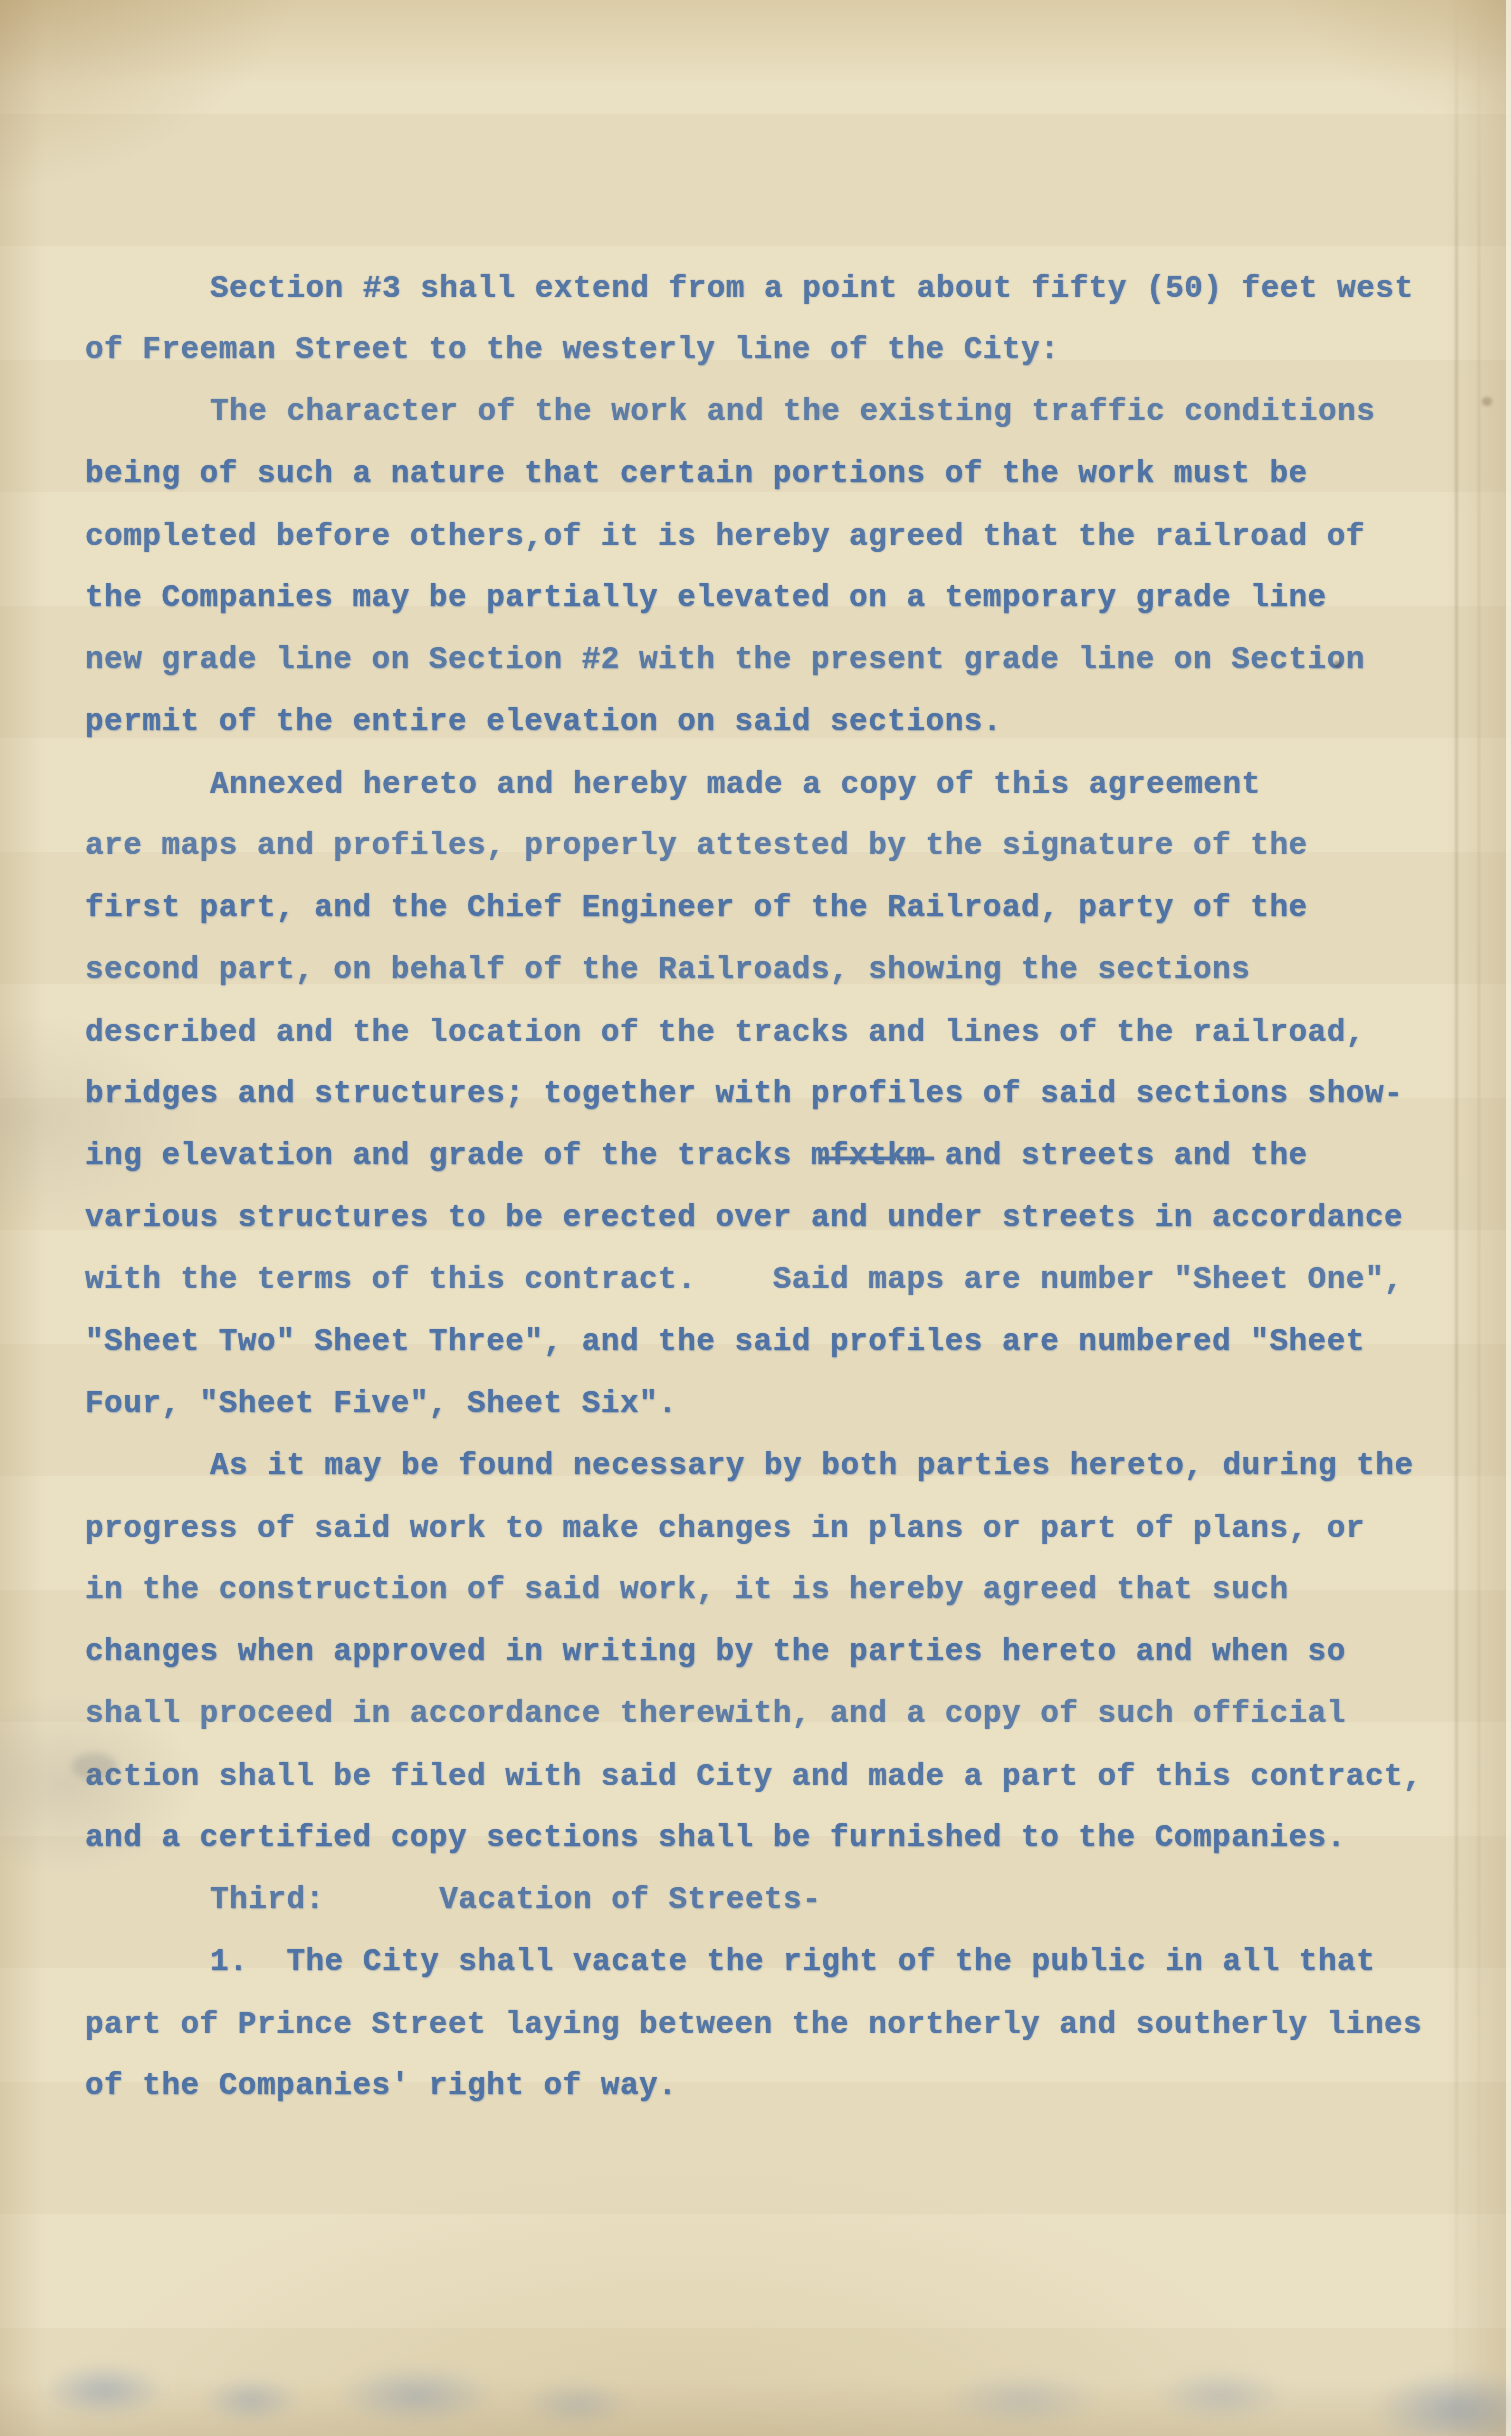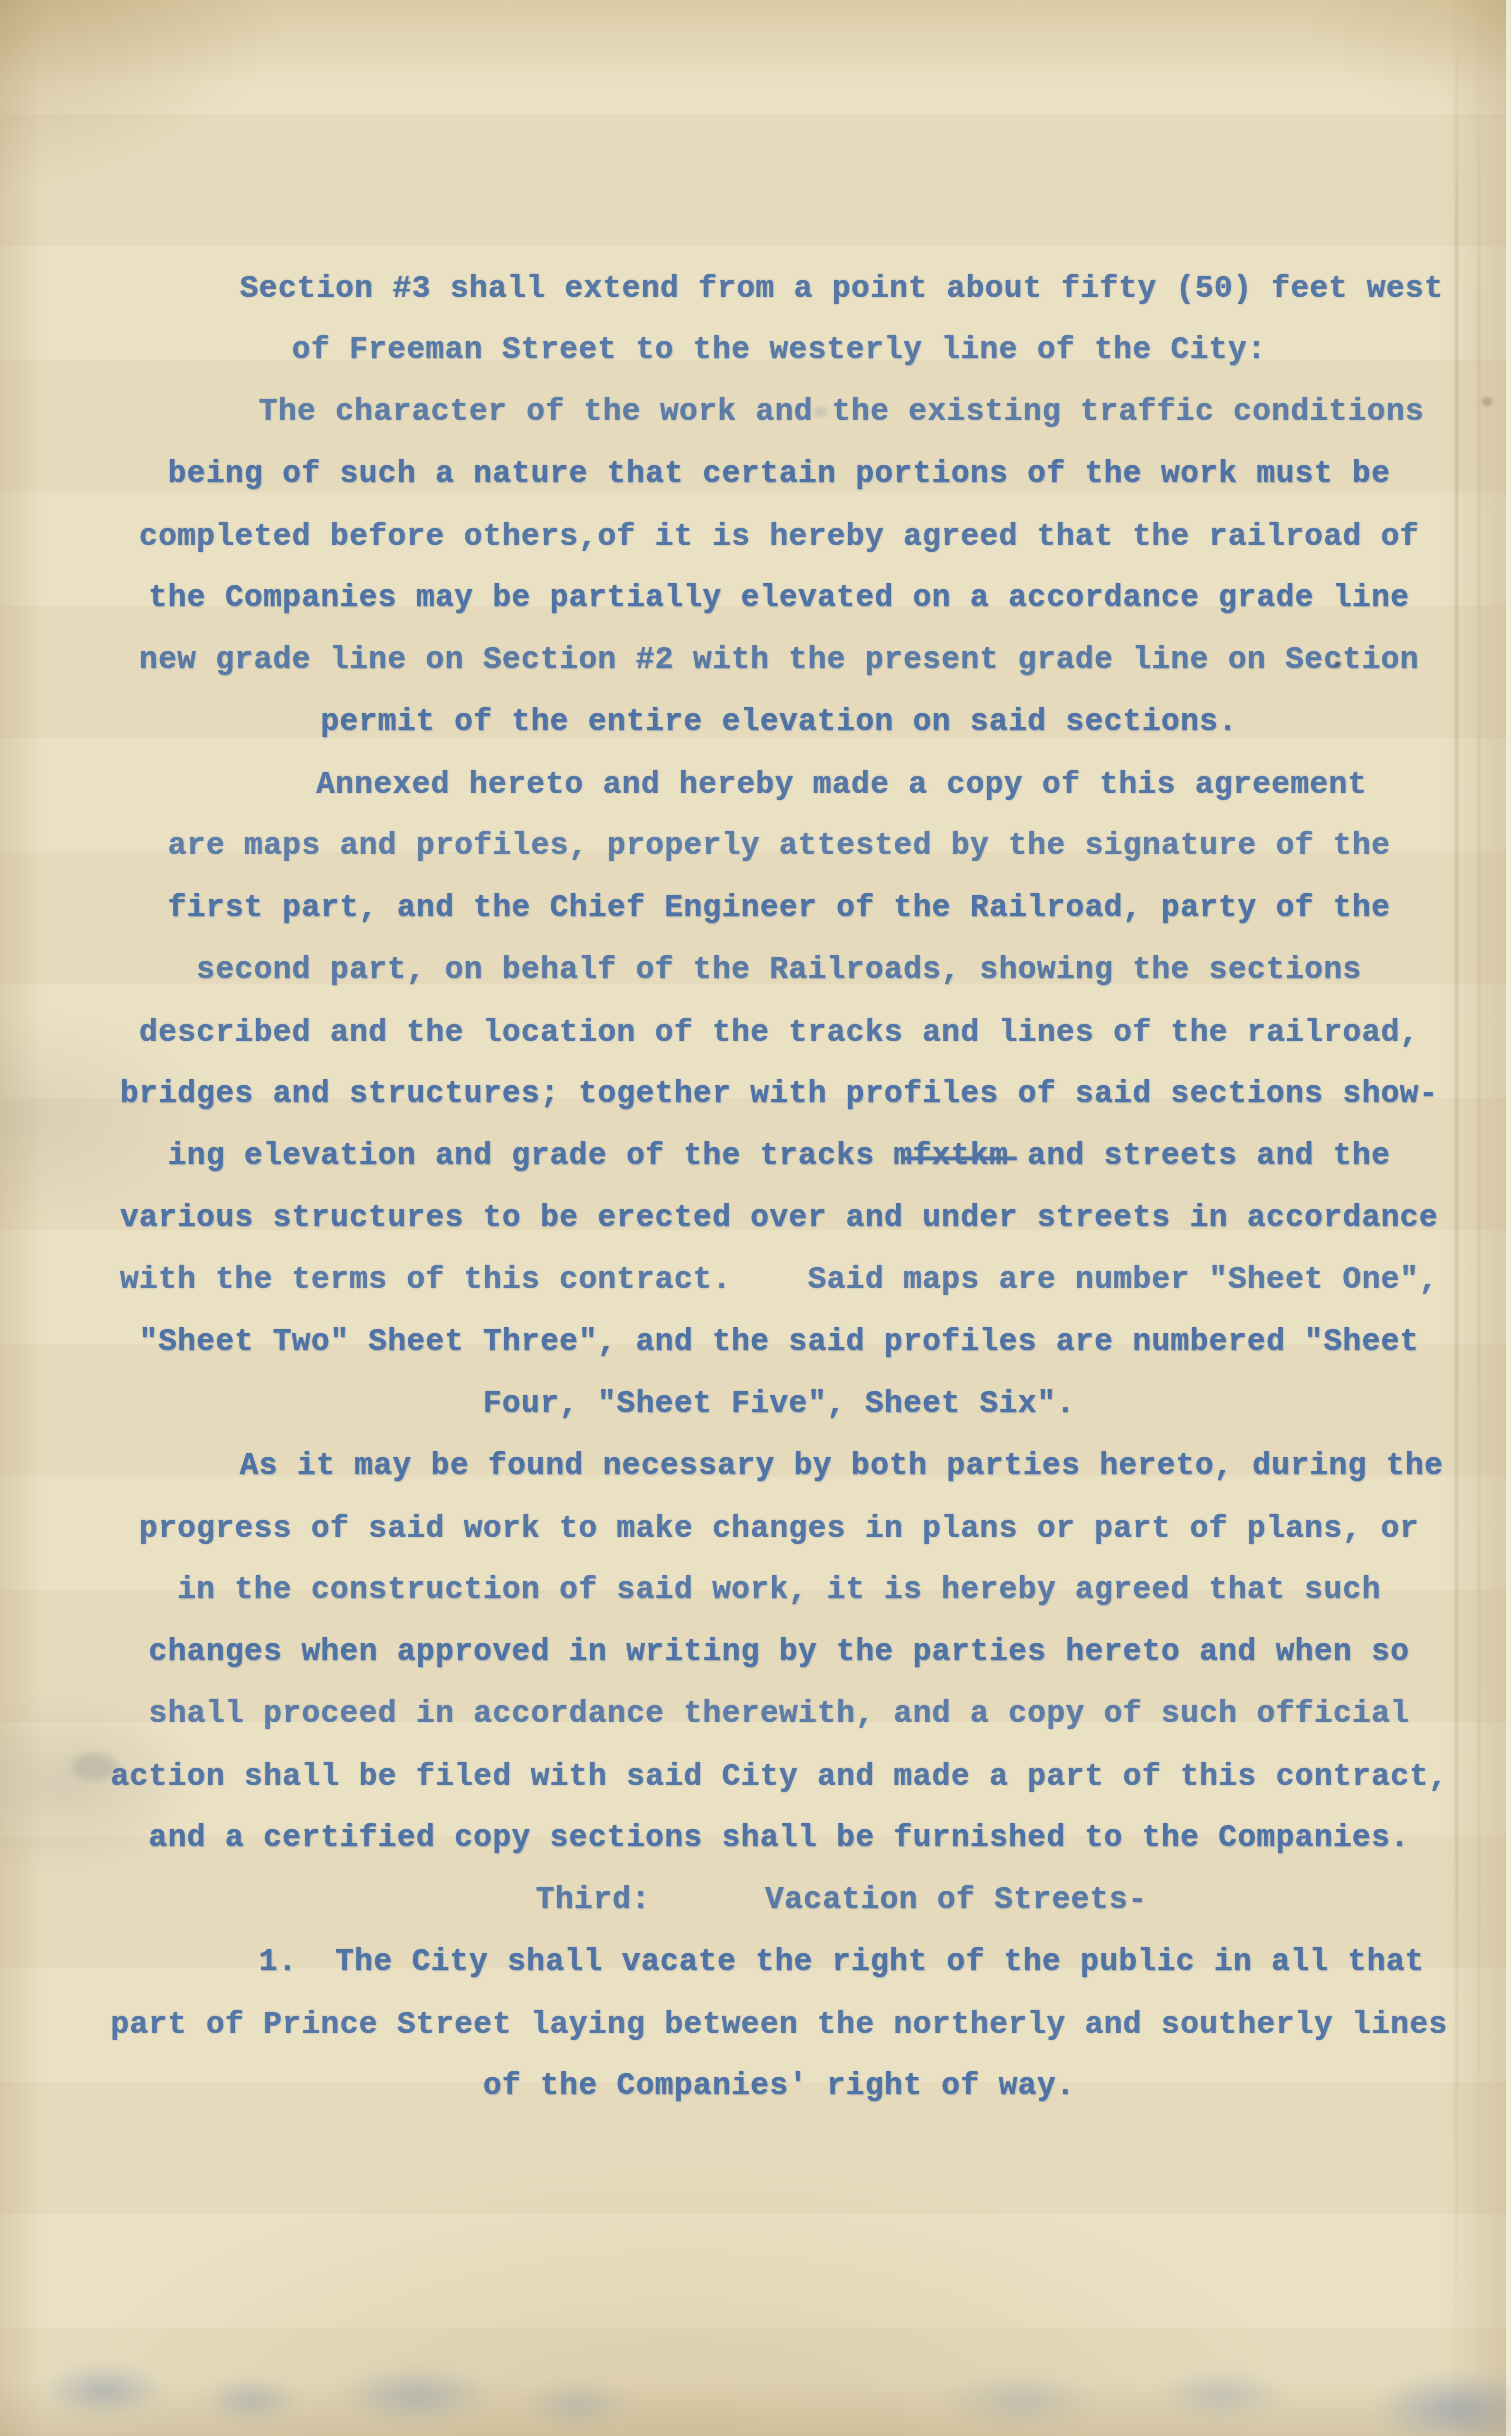--- a/index.html
+++ b/index.html
@@ -51,21 +51,20 @@
     position: absolute;
     left: 85px;
     top: 257px;
     right: 38px;
     color: var(--ink, #4f73a4);
     font-size: 31px;
     line-height: 62px;
     font-weight: 700;
     letter-spacing: 0.5px;
     text-shadow: 0 0 0.9px rgba(80,110,160,0.85), 0.6px 0.6px 1.5px rgba(80,110,160,0.45);
-    text-align: center;
   }
   .line {
     white-space: pre;
     height: 62px;
   }
   .line.indent { padding-left: 125px; }
   .line:nth-child(4n+1) { transform: translateY(0.5px); opacity: 0.96; }
   .line:nth-child(7n+3) { transform: translateY(-0.5px); opacity: 0.9; }
   .line:nth-child(5n+2) { opacity: 0.93; }
   .bleed {
@@ -97,21 +96,21 @@
 </head>
 <body>
 
 <div class="page">
   <div class="text">
       <div class="line indent">Section #3 shall extend from a point about fifty (50) feet west</div>
       <div class="line">of Freeman Street to the westerly line of the City:</div>
       <div class="line indent">The character of the work and the existing traffic conditions</div>
       <div class="line">being of such a nature that certain portions of the work must be</div>
       <div class="line">completed before others,of it is hereby agreed that the railroad of</div>
-      <div class="line">the Companies may be partially elevated on a accordance grade line</div>
+      <div class="line">the Companies may be partially elevated on a temporary grade line</div>
       <div class="line">new grade line on Section #2 with the present grade line on Section</div>
       <div class="line">permit of the entire elevation on said sections.</div>
       <div class="line indent">Annexed hereto and hereby made a copy of this agreement</div>
       <div class="line">are maps and profiles, properly attested by the signature of the</div>
       <div class="line">first part, and the Chief Engineer of the Railroad, party of the</div>
       <div class="line">second part, on behalf of the Railroads, showing the sections</div>
       <div class="line">described and the location of the tracks and lines of the railroad,</div>
       <div class="line">bridges and structures; together with profiles of said sections show-</div>
       <div class="line">ing elevation and grade of the tracks m̶f̶x̶t̶k̶m̶ and streets and the</div>
       <div class="line">various structures to be erected over and under streets in accordance</div>

